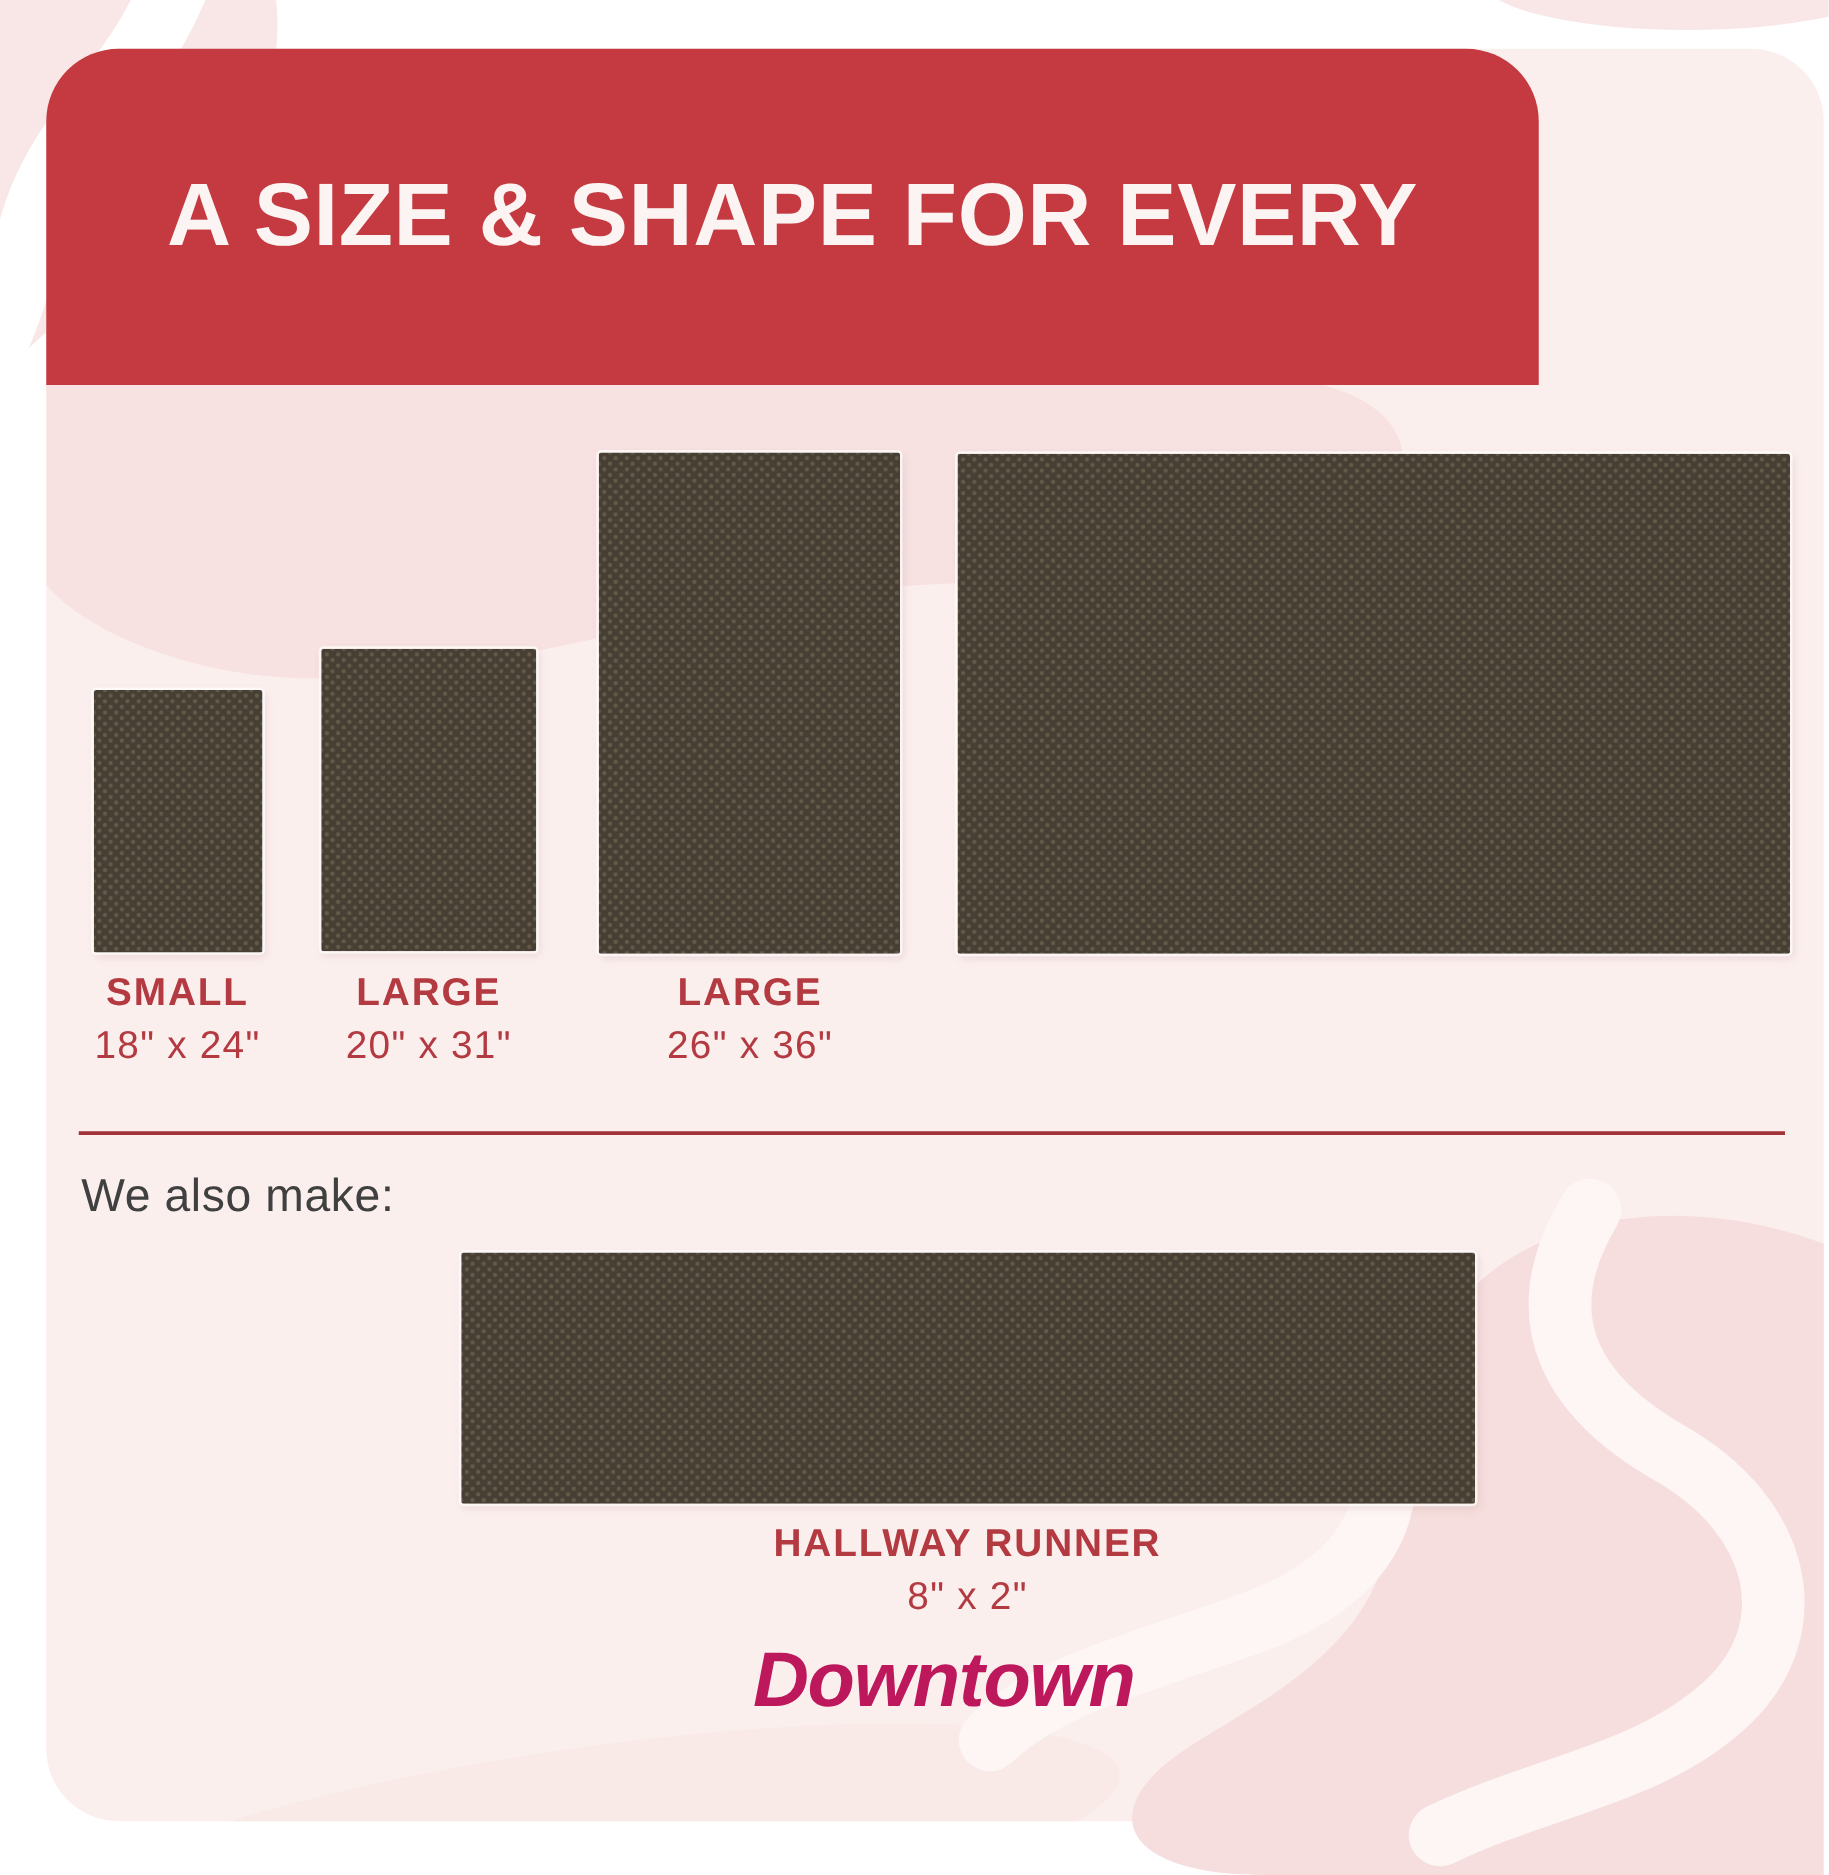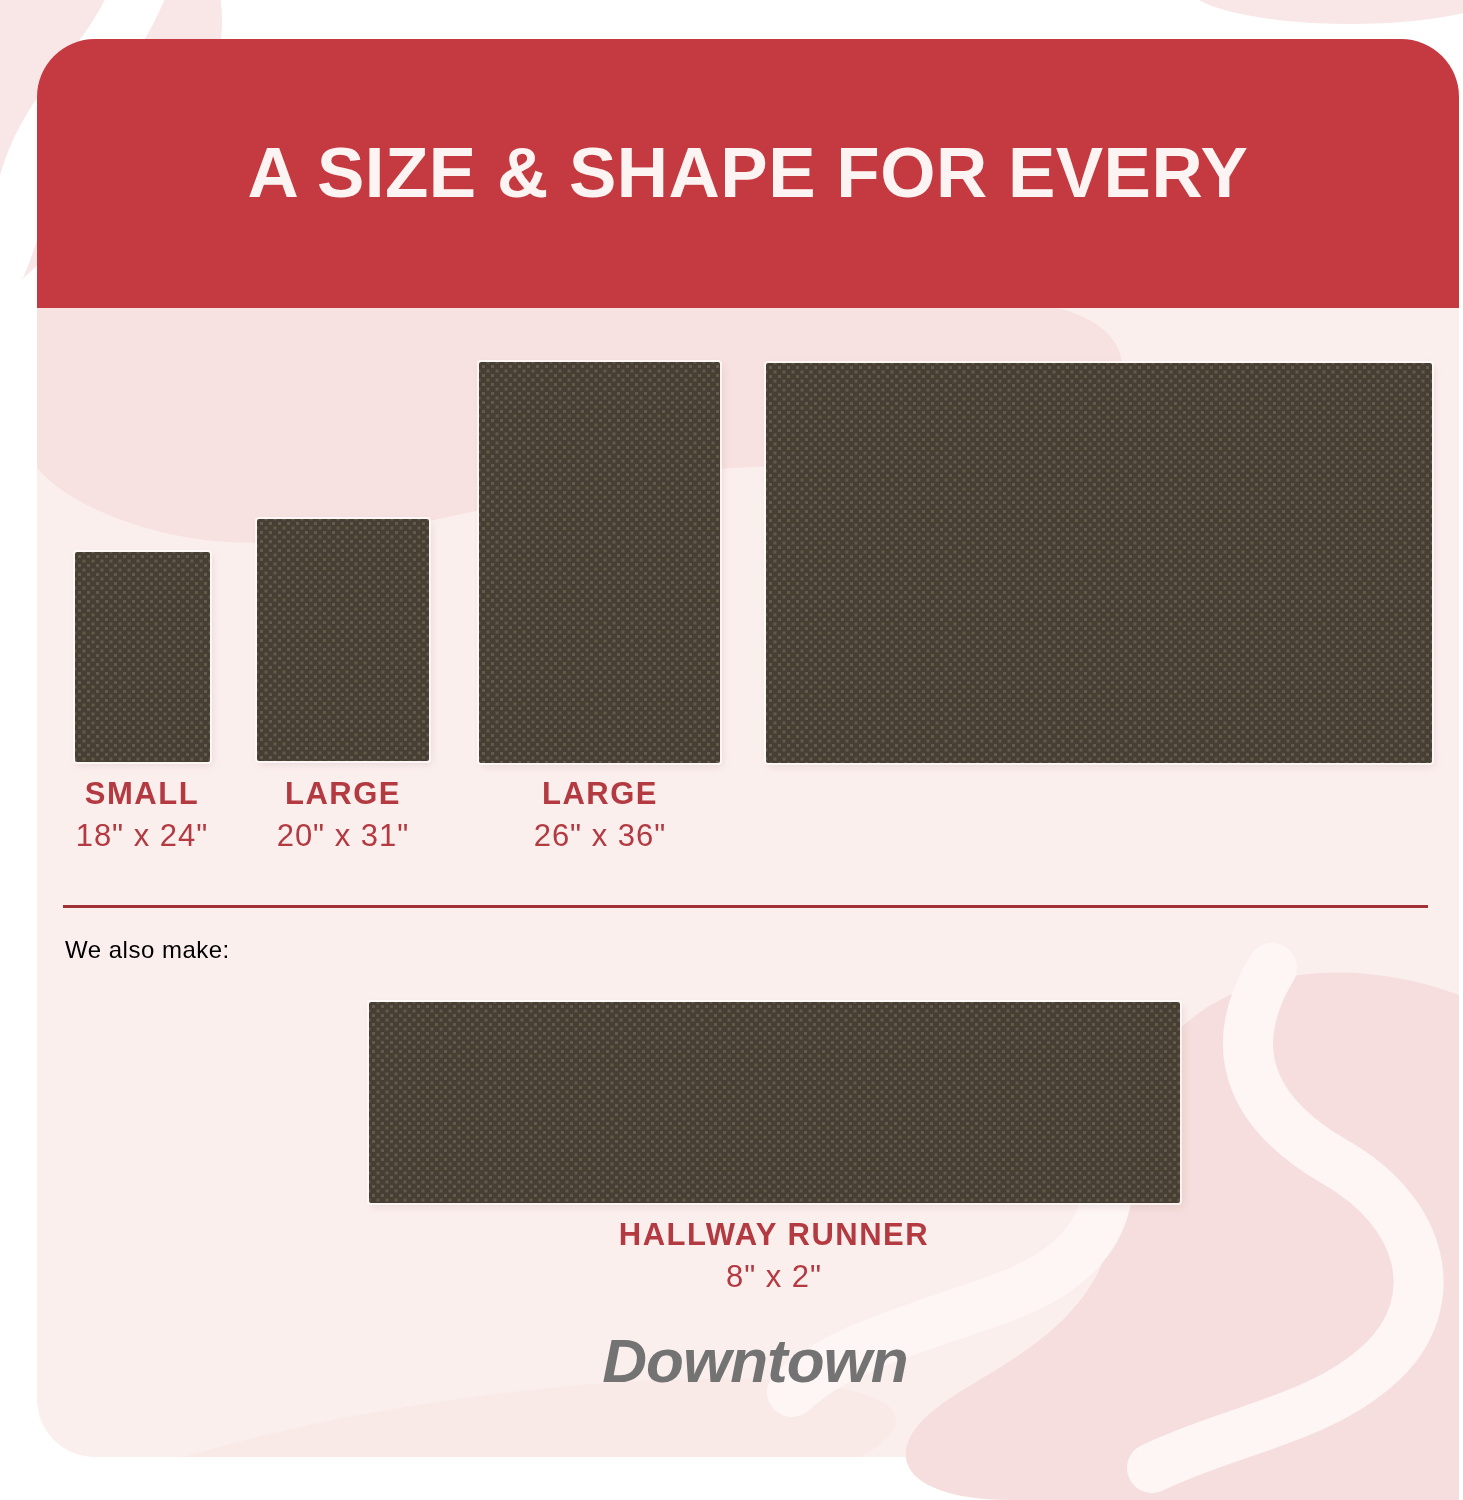--- a/index.html
+++ b/index.html
@@ -3,21 +3,21 @@
 <meta charset="utf-8">
 <style>
   html,body{margin:0;padding:0;background:#ffffff;}
   .canvas{
     position:relative;width:1463px;height:1500px;background:#ffffff;overflow:hidden;
     font-family:"Liberation Sans","DejaVu Sans",sans-serif;
   }
   .bg-svg{position:absolute;left:0;top:0;width:1463px;height:1500px;z-index:0;}
   
   .banner{
-    position:absolute;left:37px;top:39px;width:1422px;height:269px;
+    position:absolute;left:37px;top:39px;width:1194px;height:269px;
     background:#c43a40;border-radius:58px 58px 0 0;z-index:2;
     display:flex;flex-direction:column;align-items:center;justify-content:center;
   }
   .banner-line{
     color:#fcf4f2;font-size:71px;font-weight:bold;line-height:1.28;
     text-align:center;letter-spacing:.5px;white-space:nowrap;
   }
   
   .rug{
     position:absolute;z-index:2;border-radius:2px;
@@ -38,24 +38,24 @@
   .size-label{position:absolute;top:777px;width:350px;text-align:center;color:#b43a41;z-index:2;}
   .size-label.small  {left:-33px;}
   .size-label.medium {left:168px;}
   .size-label.large  {left:425px;}
   .size-label.xlarge {left:924px;}
   .size-label.runner {top:1218px;left:599px;}
   .size-name{font-size:31px;font-weight:bold;letter-spacing:1.5px;line-height:1.1;}
   .size-dims{font-size:31px;font-weight:normal;letter-spacing:1px;margin-top:8px;line-height:1.1;}
   
   .divider{position:absolute;left:63px;top:905px;width:1365px;height:3px;background:#a13238;z-index:2;}
-  .also-label{position:absolute;left:65px;top:936px;font-size:24px;color:#000000;letter-spacing:.5px;z-index:2;}
+  .also-label{position:absolute;left:65px;top:936px;font-size:37px;color:#404040;letter-spacing:.5px;z-index:2;}
   
   .logo{position:absolute;left:755px;top:1312px;transform:translateX(-50%);
-        text-align:center;color:#737373;z-index:2;white-space:nowrap;margin-top:16px;}
+        text-align:center;color:#be185d;z-index:2;white-space:nowrap;}
   .logo-name{font-size:62px;font-weight:bold;font-style:italic;letter-spacing:-1px;line-height:1.05;}
   .logo-sub{font-size:42px;font-weight:bold;font-style:italic;line-height:1.1;margin-top:3px;}
   .logo-reg{font-size:18px;vertical-align:16px;margin-left:7px;font-style:normal;font-weight:normal;}
 </style>
 </head>
 <body>
 
 <div class="canvas">
 
   <svg class="bg-svg" viewBox="0 0 1463 1500">

